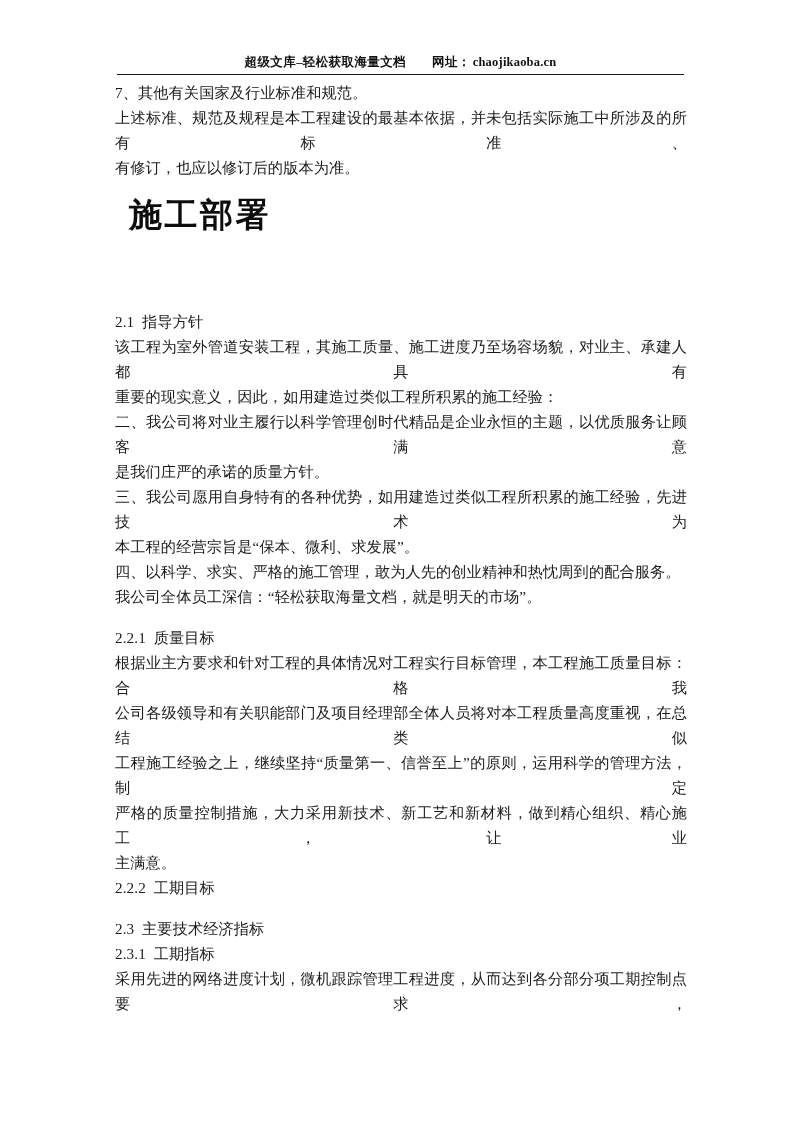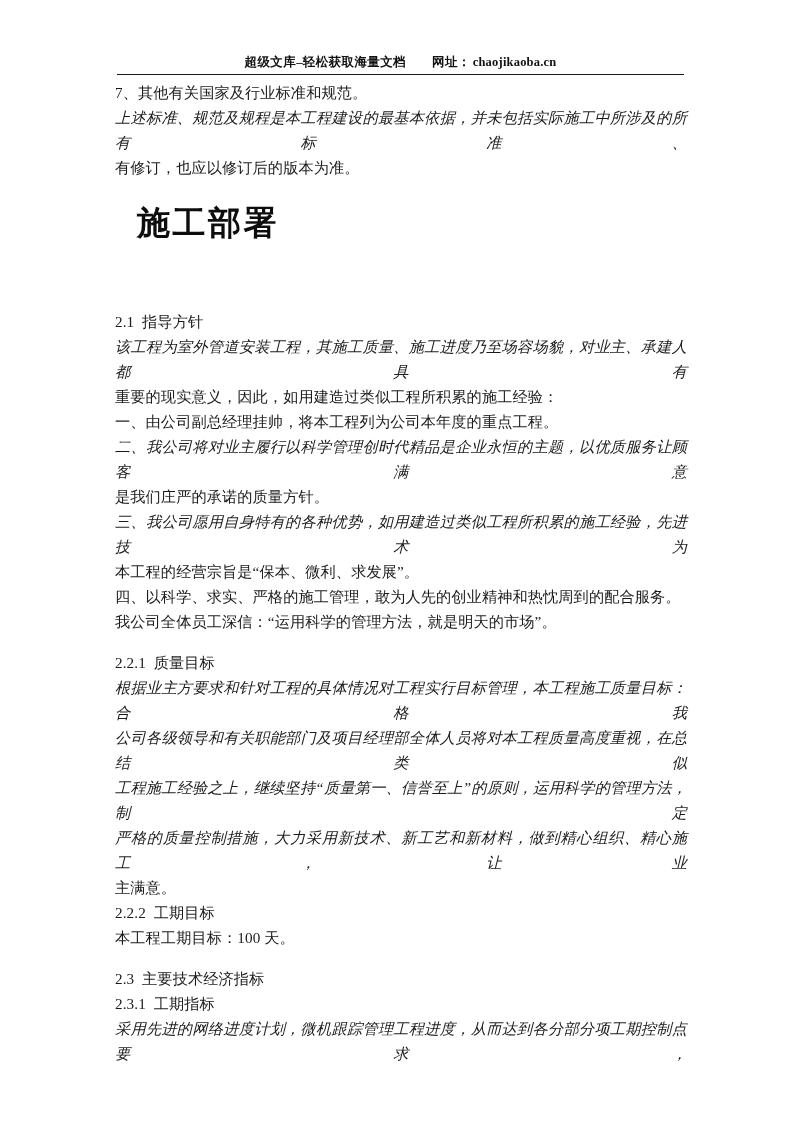--- a/index.html
+++ b/index.html
@@ -58,30 +58,29 @@
     font-size: 15.2px;
     line-height: 25px;
     color: #1b1b1b;
     letter-spacing: 0.1px;
     white-space: pre-wrap;
     word-break: break-all;
   }
   .line.justify {
     text-align: justify;
     text-align-last: justify;
-    font-style: italic;
   }
   .line.last {
     text-align: center;
     text-align-last: left;
   }
 
   
   .doc-heading {
-    margin: 8px;
+    margin: 0;
     padding: 0;
     position: absolute;
     left: 129px;
     top: 194px;
     font-size: 33px;
     line-height: 42px;
     font-weight: 600;
     letter-spacing: 2.5px;
     color: #0d0d0d;
     font-family: "Liberation Serif", "DejaVu Serif", serif;
@@ -109,39 +108,37 @@
       <div class="line last">有修订，也应以修订后的版本为准。</div>
     <p></p>
 
     <div style="height:113px"></div>
 
     <p class="blk">
       </p>
       <div class="line last">2.1  指导方针</div>
       <div class="line justify">该工程为室外管道安装工程，其施工质量、施工进度乃至场容场貌，对业主、承建人都具有</div>
       <div class="line last">重要的现实意义，因此，如用建造过类似工程所积累的施工经验：</div>
-      <div class="line last">一、由公司副总经理挂帅，将本工程列为公司本年度的重点工程。</div>
       <div class="line justify">二、我公司将对业主履行以科学管理创时代精品是企业永恒的主题，以优质服务让顾客满意</div>
       <div class="line last">是我们庄严的承诺的质量方针。</div>
       <div class="line justify">三、我公司愿用自身特有的各种优势，如用建造过类似工程所积累的施工经验，先进技术为</div>
       <div class="line last">本工程的经营宗旨是“保本、微利、求发展”。</div>
       <div class="line last">四、以科学、求实、严格的施工管理，敢为人先的创业精神和热忱周到的配合服务。</div>
-      <div class="line last">我公司全体员工深信：“运用科学的管理方法，就是明天的市场”。</div>
+      <div class="line last">我公司全体员工深信：“轻松获取海量文档，就是明天的市场”。</div>
     <p></p>
 
     <p class="blk">
       </p>
       <div class="line last">2.2.1  质量目标</div>
       <div class="line justify">根据业主方要求和针对工程的具体情况对工程实行目标管理，本工程施工质量目标：合格我</div>
       <div class="line justify">公司各级领导和有关职能部门及项目经理部全体人员将对本工程质量高度重视，在总结类似</div>
       <div class="line justify">工程施工经验之上，继续坚持“质量第一、信誉至上”的原则，运用科学的管理方法，制定</div>
       <div class="line justify">严格的质量控制措施，大力采用新技术、新工艺和新材料，做到精心组织、精心施工，让业</div>
       <div class="line last">主满意。</div>
       <div class="line last">2.2.2  工期目标</div>
-      <div class="line last">本工程工期目标：100 天。</div>
     <p></p>
 
     <p class="blk">
       </p>
       <div class="line last">2.3  主要技术经济指标</div>
       <div class="line last">2.3.1  工期指标</div>
       <div class="line justify">采用先进的网络进度计划，微机跟踪管理工程进度，从而达到各分部分项工期控制点要求，</div>
 
     <p></p>
 

